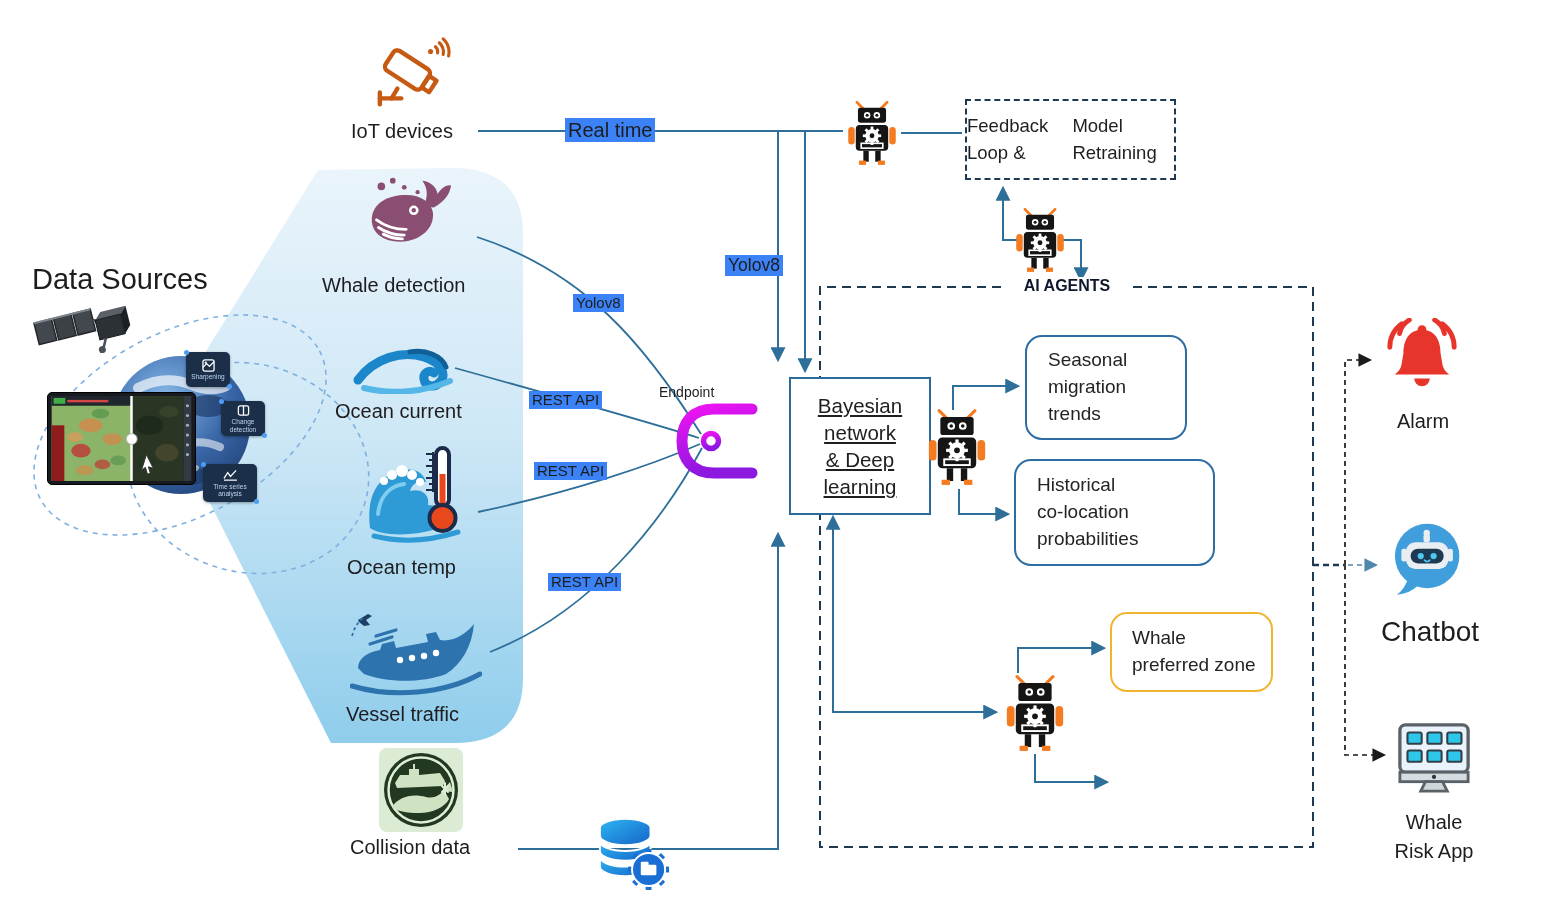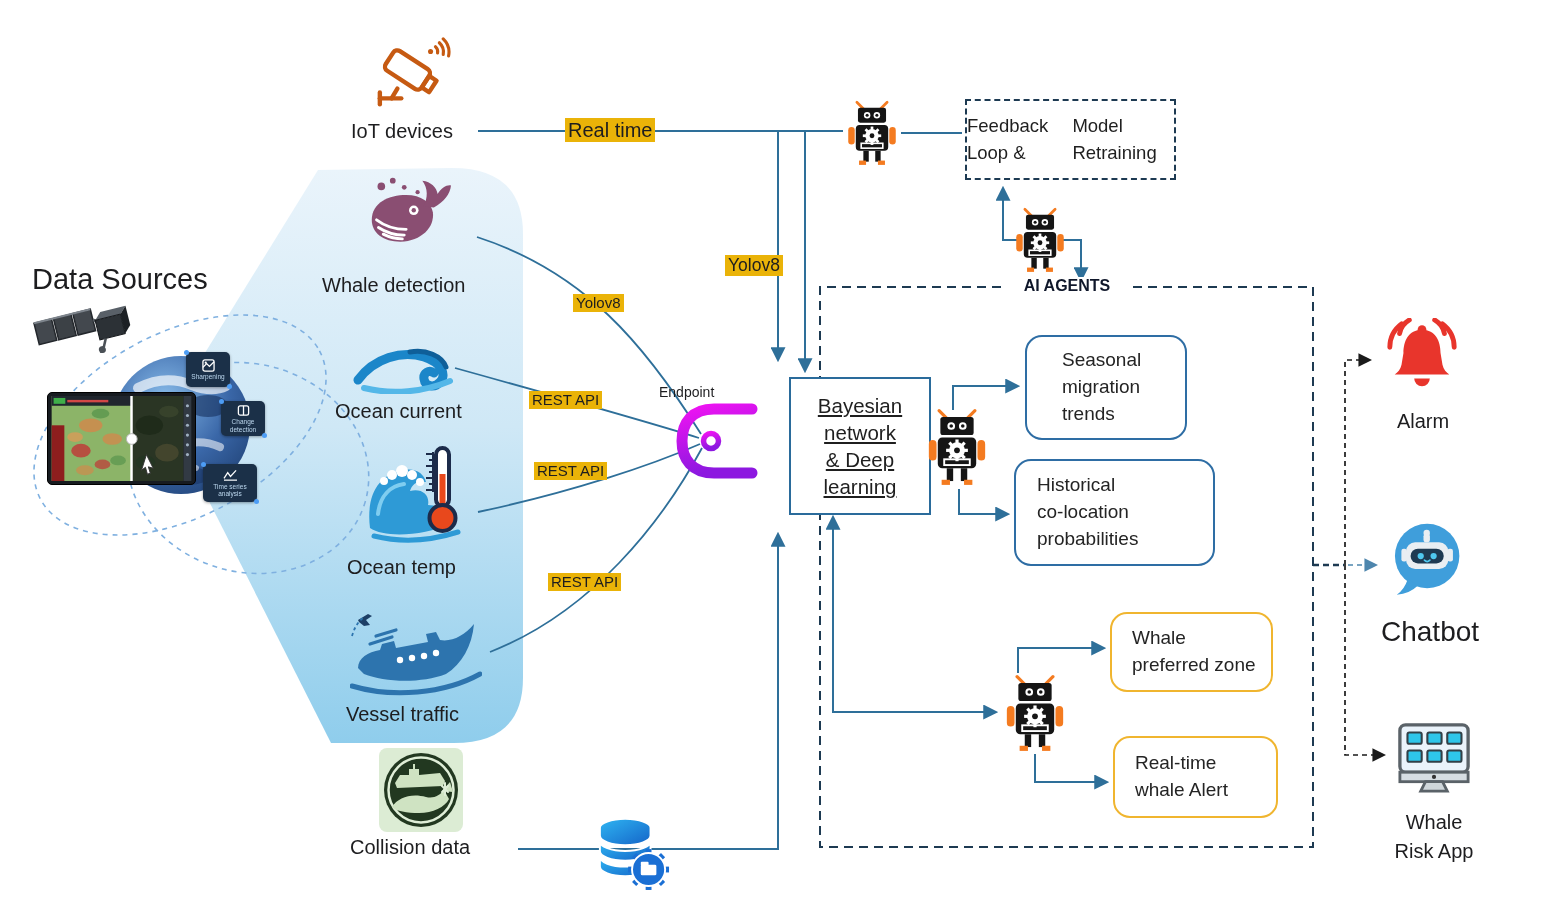--- a/index.html
+++ b/index.html
@@ -1,21 +1,21 @@
 <!DOCTYPE html>
 <html><head>
 <meta charset="utf-8">
 <style>
   html,body{margin:0;padding:0;background:#fff;}
   #stage{position:relative;width:1562px;height:920px;background:#fff;overflow:hidden;
          font-family:"Liberation Sans",sans-serif;}
   #stage svg{display:block;}
   .layer{position:absolute;left:0;top:0;}
   .lbl{position:absolute;font-size:20px;line-height:1.22;color:#1d1d1f;white-space:nowrap;}
-  .mask{background:#eab308;padding:0 3px;}
+  .mask{background:#3b82f6;padding:0 3px;}
   .small{font-size:15px;}
   .ctr{text-align:center;}
   .icon{position:absolute;}
   .robot{position:absolute;}
   .boxln{display:block;}
   .obox{position:absolute;box-sizing:border-box;background:#fff;border-radius:17px;
         display:flex;flex-direction:column;justify-content:center;
         font-size:19px;line-height:1.42;color:#242424;}
   .blue-b{border:2px solid #2e6da4;}
   .yel-b{border:2.5px solid #f0b52f;}
@@ -183,37 +183,33 @@
   <span class="boxln">learning</span>
 </div>
 
 <div id="box-feedback">
   <span class="boxln">Feedback Loop &amp;</span>
   <span class="boxln">Model Retraining</span>
 </div>
 
 <div id="ai-agents-title">AI AGENTS</div>
 
-<div class="obox blue-b" style="left:1025px;top:335px;width:162px;height:105px;padding-left:35px;">
+<div class="obox blue-b" style="left:1025px;top:335px;width:162px;height:105px;padding-left:21px;">
   <span class="boxln">Seasonal</span>
   <span class="boxln">migration</span>
   <span class="boxln">trends</span>
 </div>
 <div class="obox blue-b" style="left:1014px;top:459px;width:201px;height:107px;padding-left:21px;">
   <span class="boxln">Historical</span>
   <span class="boxln">co-location</span>
   <span class="boxln">probabilities</span>
 </div>
 <div class="obox yel-b" style="left:1110px;top:612px;width:163px;height:80px;padding-left:20px;">
   <span class="boxln">Whale</span>
   <span class="boxln">preferred zone</span>
-</div>
-<div class="obox yel-b" style="left:1113px;top:736px;width:165px;height:82px;padding-left:20px;">
-  <span class="boxln">Real-time</span>
-  <span class="boxln">whale Alert</span>
 </div>
 
 <svg class="robot" viewBox="0 0 100 120" style="left:845px;top:100px;width:54px;height:65px">
       <use href="#sym-robot"></use>
     </svg>
 <svg class="robot" viewBox="0 0 100 120" style="left:1013px;top:207px;width:54px;height:65px">
       <use href="#sym-robot"></use>
     </svg>
 <svg class="robot" viewBox="0 0 100 120" style="left:925px;top:408px;width:64px;height:77px">
       <use href="#sym-robot"></use>

